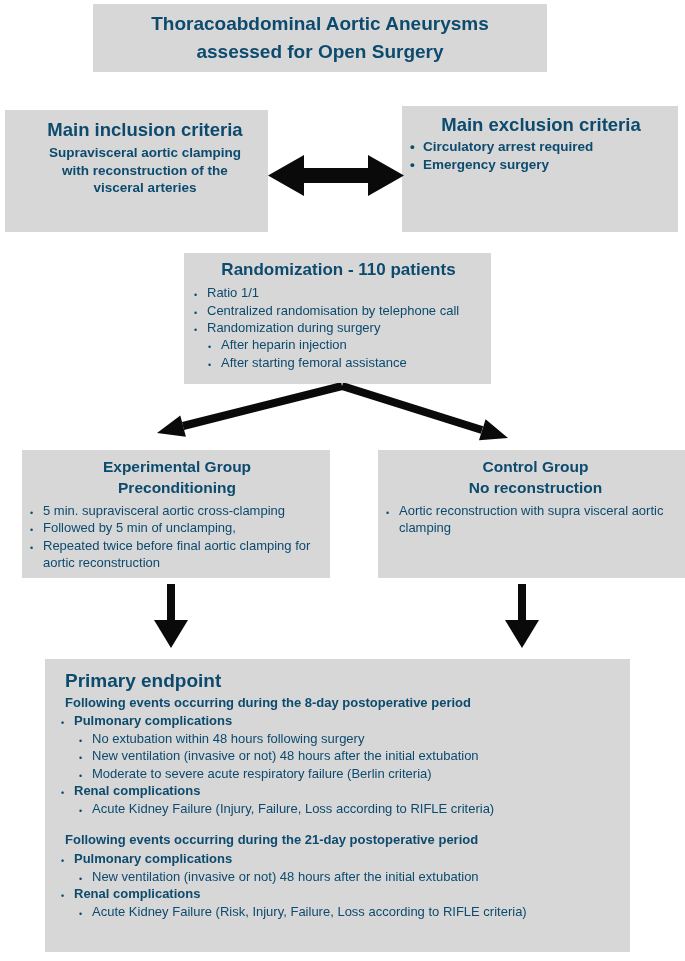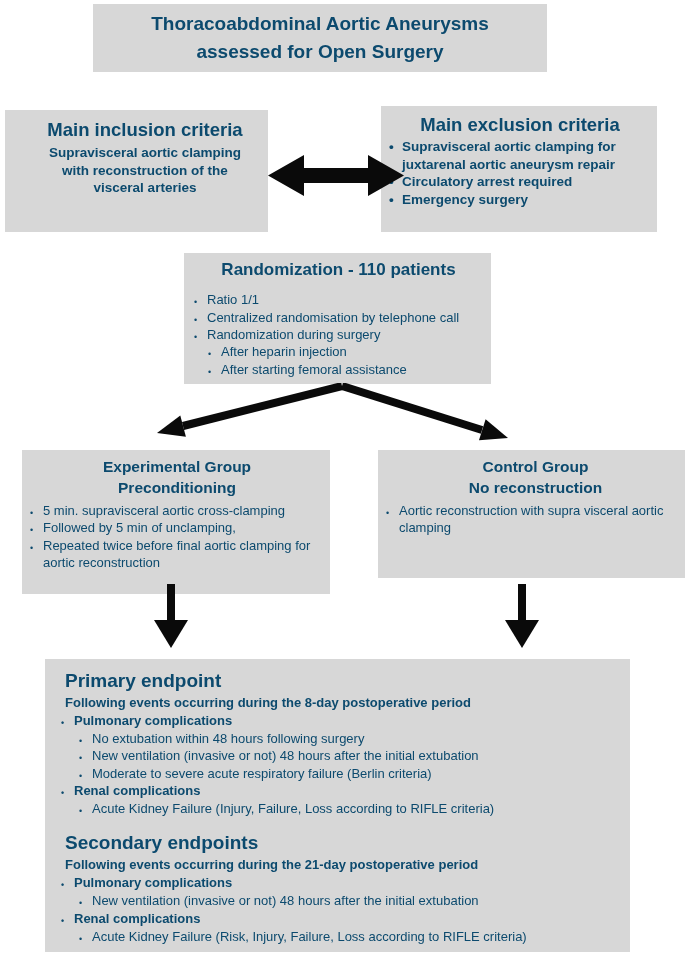--- a/index.html
+++ b/index.html
@@ -14,29 +14,29 @@
   
   .title-box{left:93px;top:4px;width:454px;height:68px;display:flex;flex-direction:column;
     align-items:center;justify-content:center;font-weight:bold;font-size:19px;line-height:1.45;text-align:center;}
 
   
   .inc-box{left:5px;top:110px;width:263px;height:122px;padding:8px 10px 0 27px;text-align:center;}
   .h-big{font-size:18.5px;font-weight:bold;line-height:1.25;}
   .inc-body{font-size:13.5px;font-weight:bold;line-height:1.3;margin-top:3px;padding:0 8px;}
 
   
-  .exc-box{left:381px;top:106px;width:276px;height:126px;padding:7px 6px 0 8px;}
+  .exc-box{left:402px;top:106px;width:276px;height:126px;padding:7px 6px 0 8px;}
   .exc-box .h-big{text-align:center;margin-bottom:2px;}
 
   
   .rand-box{left:184px;top:253px;width:307px;height:131px;padding:6px 8px 0 10px;}
-  .h-mid{font-size:17px;font-weight:bold;text-align:center;line-height:1.3;margin-bottom:10px;}
-
-  
-  .exp-box{left:22px;top:450px;width:308px;height:144px;padding:7px 6px 0 8px;}
+  .h-mid{font-size:17px;font-weight:bold;text-align:center;line-height:1.3;margin-bottom:3px;}
+
+  
+  .exp-box{left:22px;top:450px;width:308px;height:128px;padding:7px 6px 0 8px;}
   .ctrl-box{left:378px;top:450px;width:313px;height:128px;padding:7px 6px 0 8px;}
   .h-grp{font-size:15.5px;font-weight:bold;text-align:center;line-height:1.35;margin-bottom:3px;}
 
   
   .endp-box{left:45px;top:659px;width:585px;height:293px;padding:10px 10px 0 16px;}
   .h-endp{font-size:19px;font-weight:bold;line-height:1.3;margin-left:4px;}
   .sub-bold{font-size:13px;font-weight:bold;line-height:1.4;margin-left:4px;}
   .gap{height:14px;}
 
   
@@ -65,24 +65,20 @@
 
   <div class="box inc-box">
     <div class="h-big">Main inclusion criteria</div>
     <div class="inc-body">Supravisceral aortic clamping with reconstruction of the visceral arteries</div>
   </div>
 
   <div class="box exc-box">
     <div class="h-big">Main exclusion criteria</div>
     <div class="li b-bold">
       <span class="dot"></span>
-      <span class="txt">Supravisceral aortic clamping for juxtarenal aortic aneurysm repair</span>
-    </div>
-    <div class="li b-bold">
-      <span class="dot"></span>
       <span class="txt">Circulatory arrest required</span>
     </div>
     <div class="li b-bold">
       <span class="dot"></span>
       <span class="txt">Emergency surgery</span>
     </div>
   </div>
 
   <div class="arrow" style="left:268px;top:152px;">
     <svg width="136" height="47" viewBox="0 0 136 47">
@@ -191,21 +187,20 @@
       <span class="dot"></span>
       <span class="txt">Renal complications</span>
     </div>
     <div class="li b-reg indent2">
       <span class="dot"></span>
       <span class="txt">Acute Kidney Failure (Injury, Failure, Loss according to RIFLE criteria)</span>
     </div>
 
     <div class="gap"></div>
 
-    <div class="h-endp">Secondary endpoints</div>
     <div class="sub-bold">Following events occurring during the 21-day postoperative period</div>
 
     <div class="li b-l1">
       <span class="dot"></span>
       <span class="txt">Pulmonary complications</span>
     </div>
     <div class="li b-reg indent2">
       <span class="dot"></span>
       <span class="txt">New ventilation (invasive or not) 48 hours after the initial extubation</span>
     </div>

